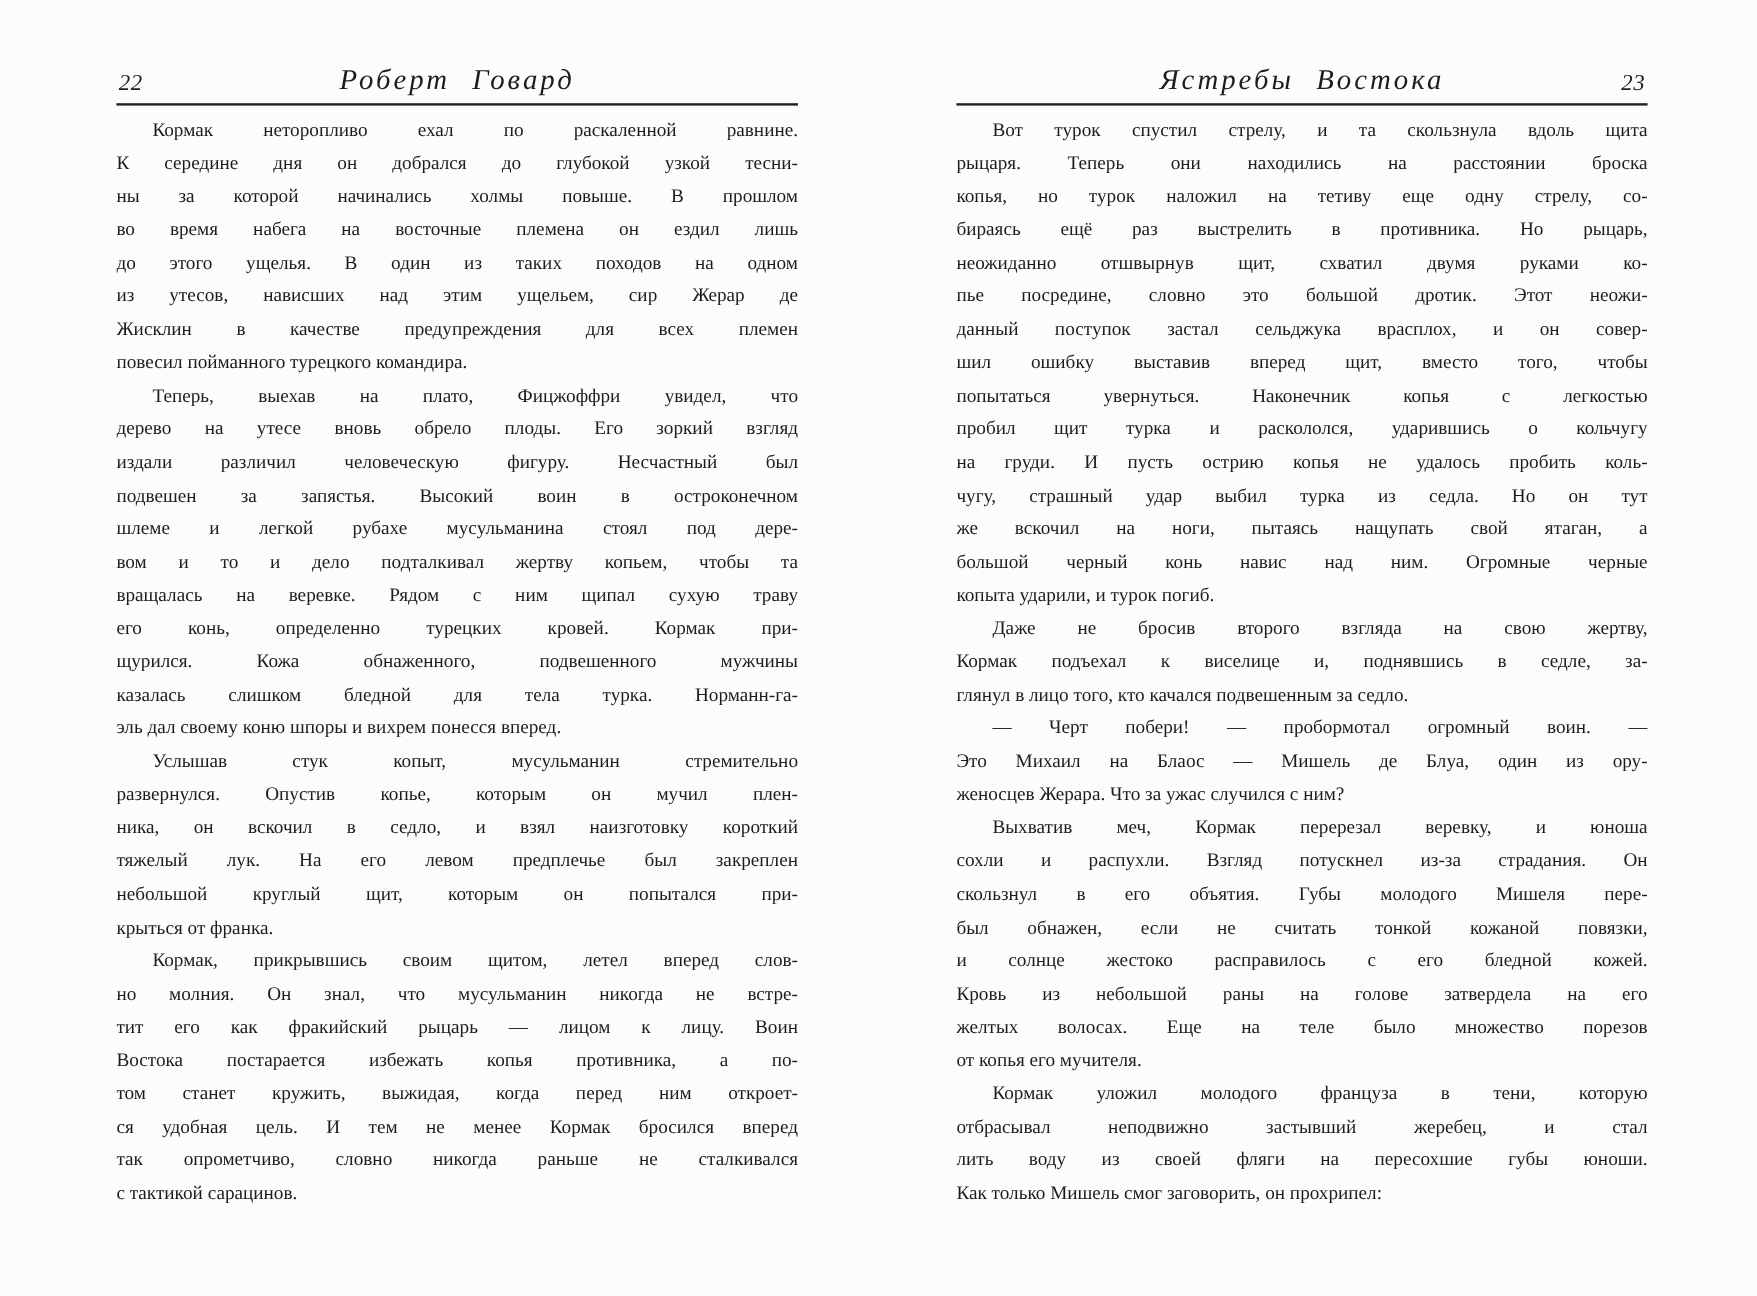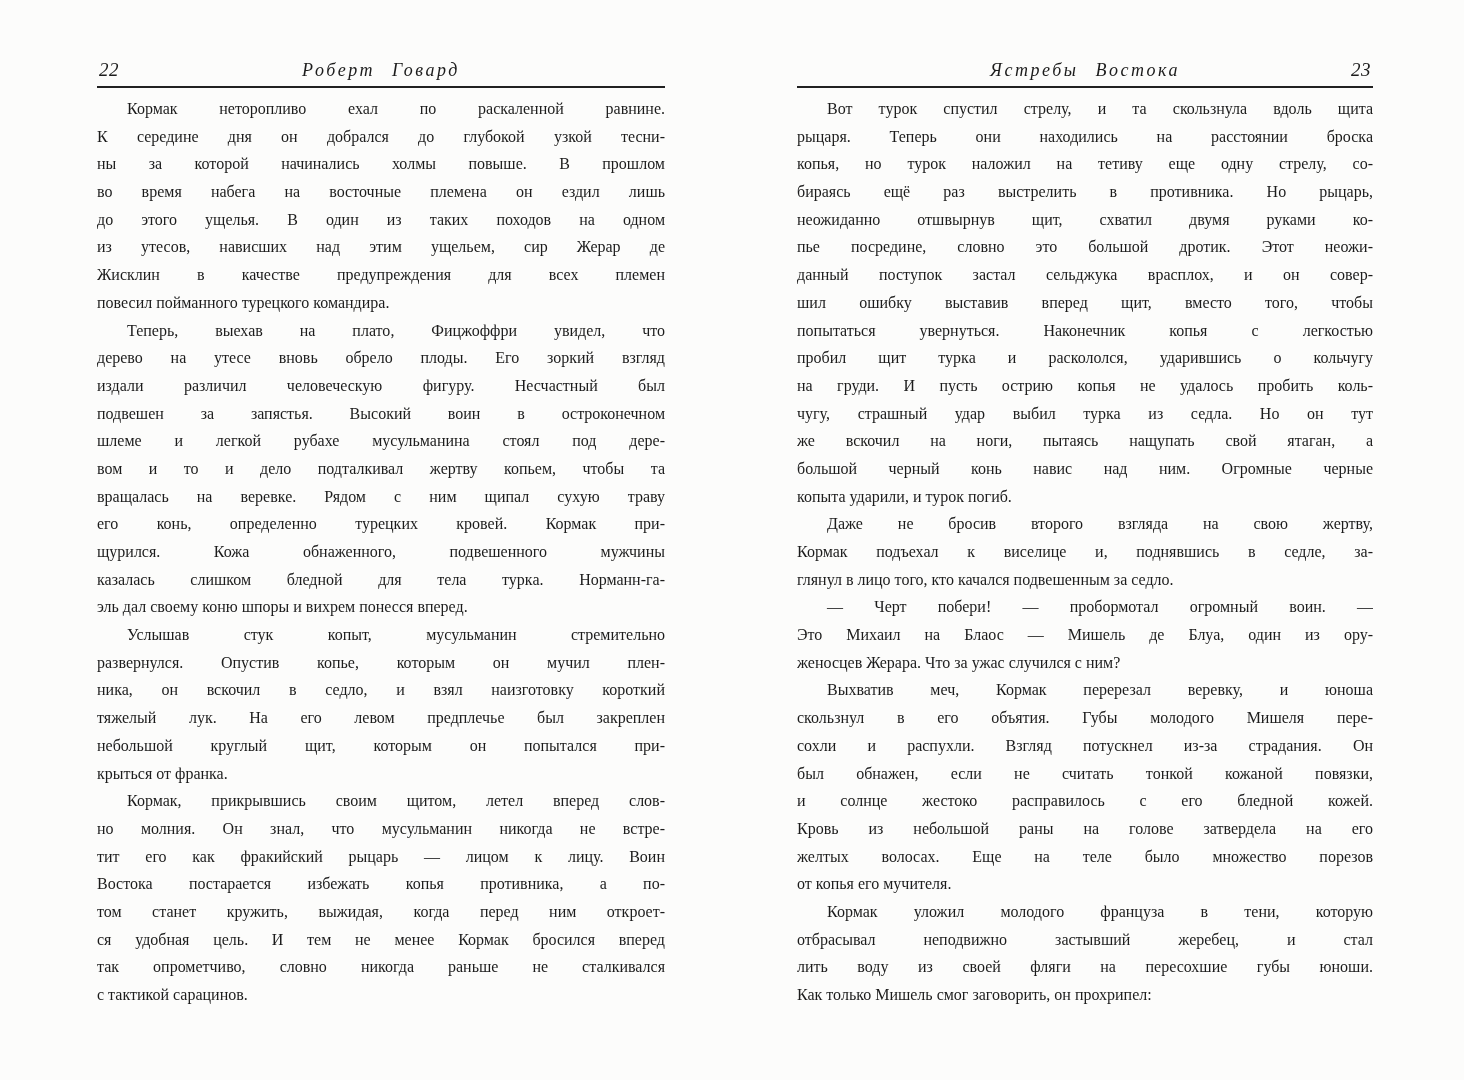--- a/index.html
+++ b/index.html
@@ -36,21 +36,21 @@
   }
   .page.left  .page-num { left: 2px; }
   .page.right .page-num { right: 2px; margin-left: 36px; }
   .running-title {
     position: absolute;
     bottom: 5px;
     left: 0;
     right: 0;
     text-align: center;
     font-style: italic;
-    font-size: 18px;
+    font-size: 24px;
     letter-spacing: 2.5px;
     word-spacing: 10px;
     white-space: nowrap;
   }
 
   .page-body {
     margin-top: 7px;
     font-size: 16px;
     line-height: 27.7px;
   }
@@ -145,22 +145,22 @@
         <div class="line">Кормак подъехал к виселице и, поднявшись в седле, за-</div>
         <div class="line last">глянул в лицо того, кто качался подвешенным за седло.</div>
       </div>
       <div class="paragraph">
         <div class="line first">— Черт побери! — пробормотал огромный воин. —</div>
         <div class="line">Это Михаил на Блаос — Мишель де Блуа, один из ору-</div>
         <div class="line last">женосцев Жерара. Что за ужас случился с ним?</div>
       </div>
       <div class="paragraph">
         <div class="line first">Выхватив меч, Кормак перерезал веревку, и юноша</div>
+        <div class="line">сохли и распухли. Взгляд потускнел из-за страдания. Он</div>
         <div class="line">скользнул в его объятия. Губы молодого Мишеля пере-</div>
-        <div class="line">сохли и распухли. Взгляд потускнел из-за страдания. Он</div>
         <div class="line">был обнажен, если не считать тонкой кожаной повязки,</div>
         <div class="line">и солнце жестоко расправилось с его бледной кожей.</div>
         <div class="line">Кровь из небольшой раны на голове затвердела на его</div>
         <div class="line">желтых волосах. Еще на теле было множество порезов</div>
         <div class="line last">от копья его мучителя.</div>
       </div>
       <div class="paragraph">
         <div class="line first">Кормак уложил молодого француза в тени, которую</div>
         <div class="line">отбрасывал неподвижно застывший жеребец, и стал</div>
         <div class="line">лить воду из своей фляги на пересохшие губы юноши.</div>

